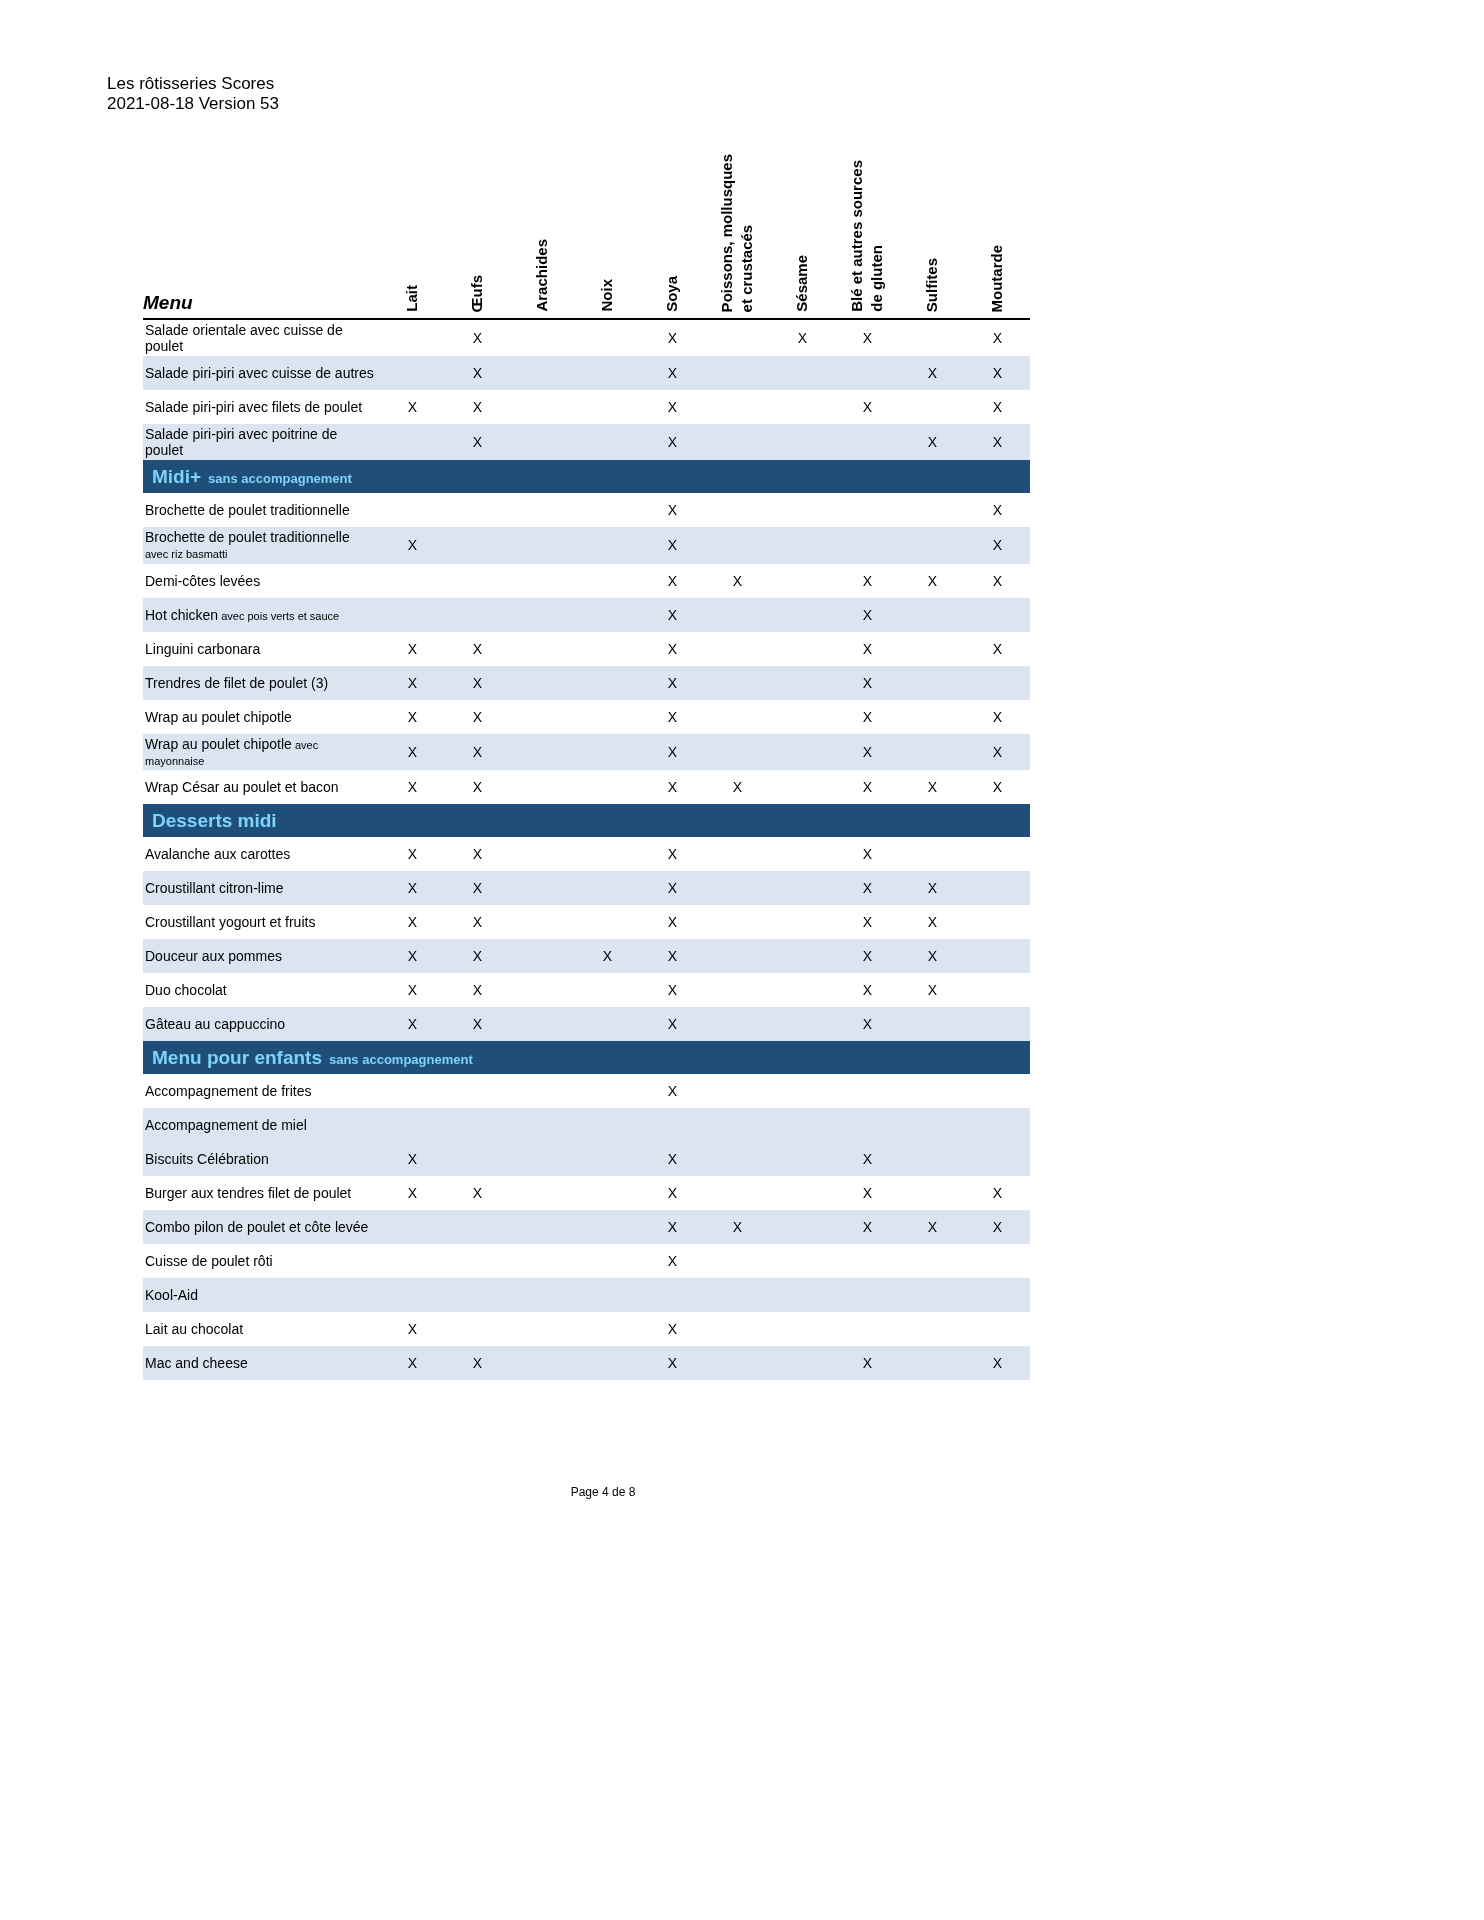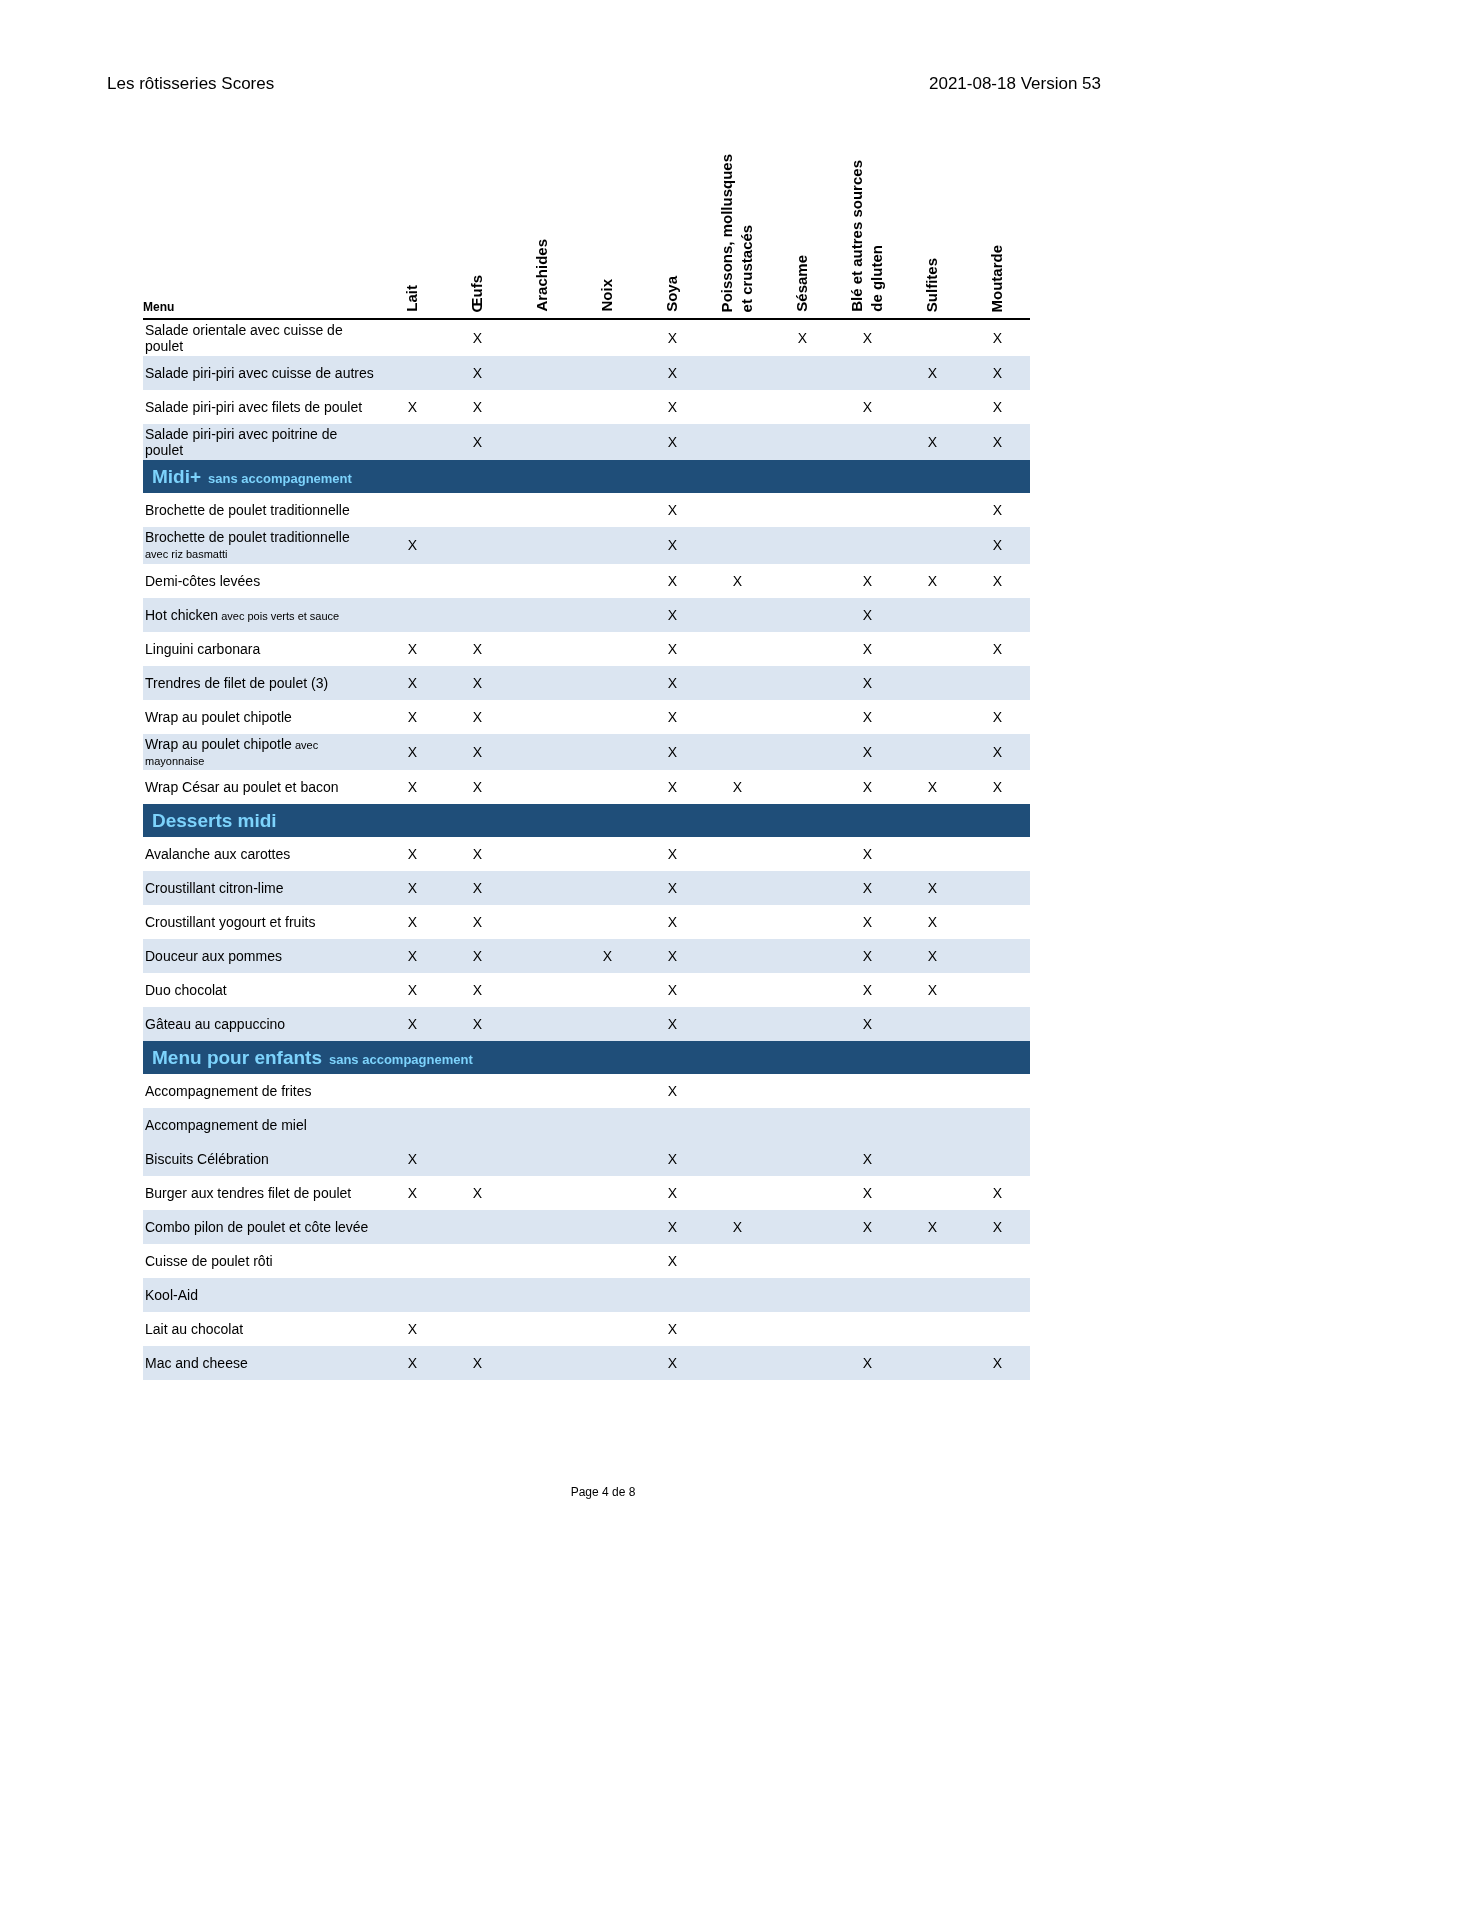--- a/index.html
+++ b/index.html
@@ -13,38 +13,40 @@
     overflow: hidden;
   }
   .doc-header {
     position: absolute;
     top: 74px;
     left: 107px;
     width: 994px;
     display: flex;
     justify-content: space-between;
     font-size: 17px;
+    flex-direction: column;
   }
   .table-wrap {
     position: absolute;
     top: 144px;
     left: 143px;
     width: 887px;
   }
   .head-row {
     display: flex;
     align-items: flex-end;
     height: 176px;
     border-bottom: 2px solid #000;
   }
   .menu-cell {
     width: 237px;
-    font-size: 12px;
+    font-size: 19px;
     font-weight: 700;
     padding-bottom: 4px;
+    font-style: italic;
   }
   .col-head {
     width: 65px;
     height: 100%;
     display: flex;
     align-items: flex-end;
     justify-content: center;
     overflow: visible;
   }
   .col-head .rot {

